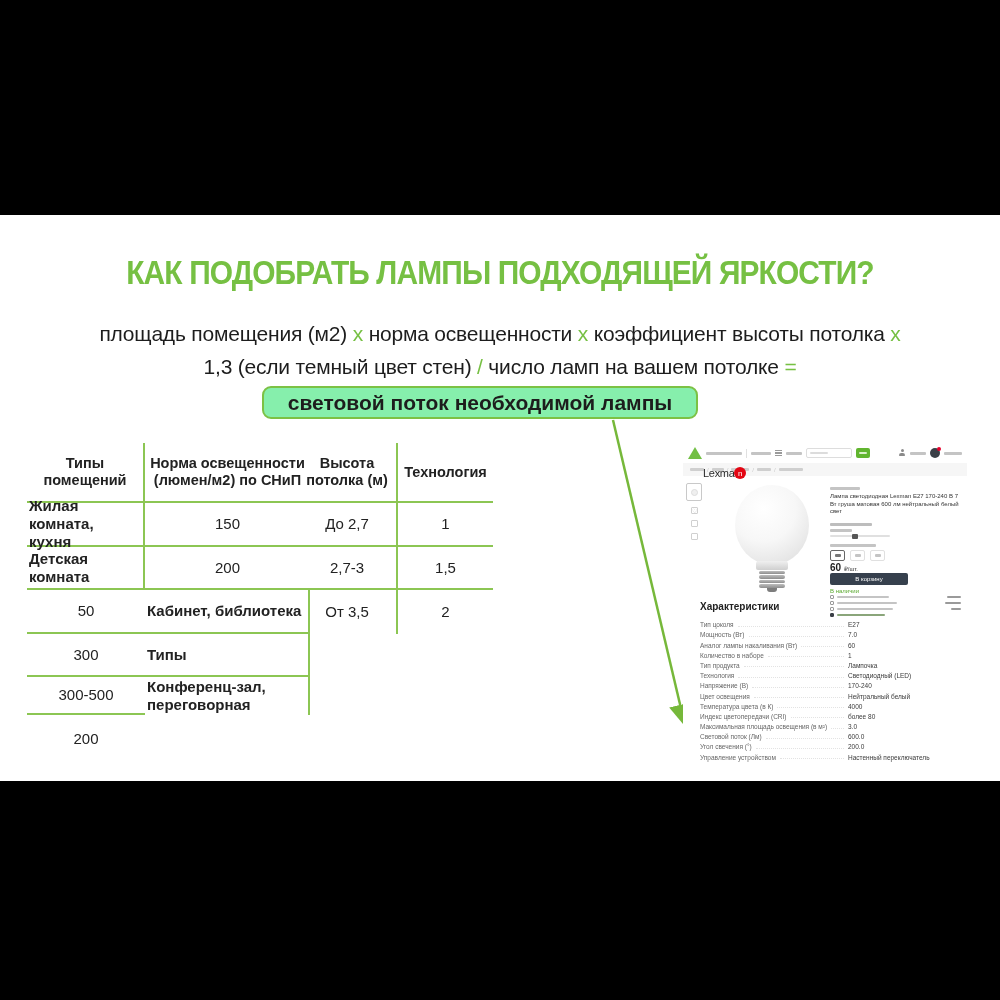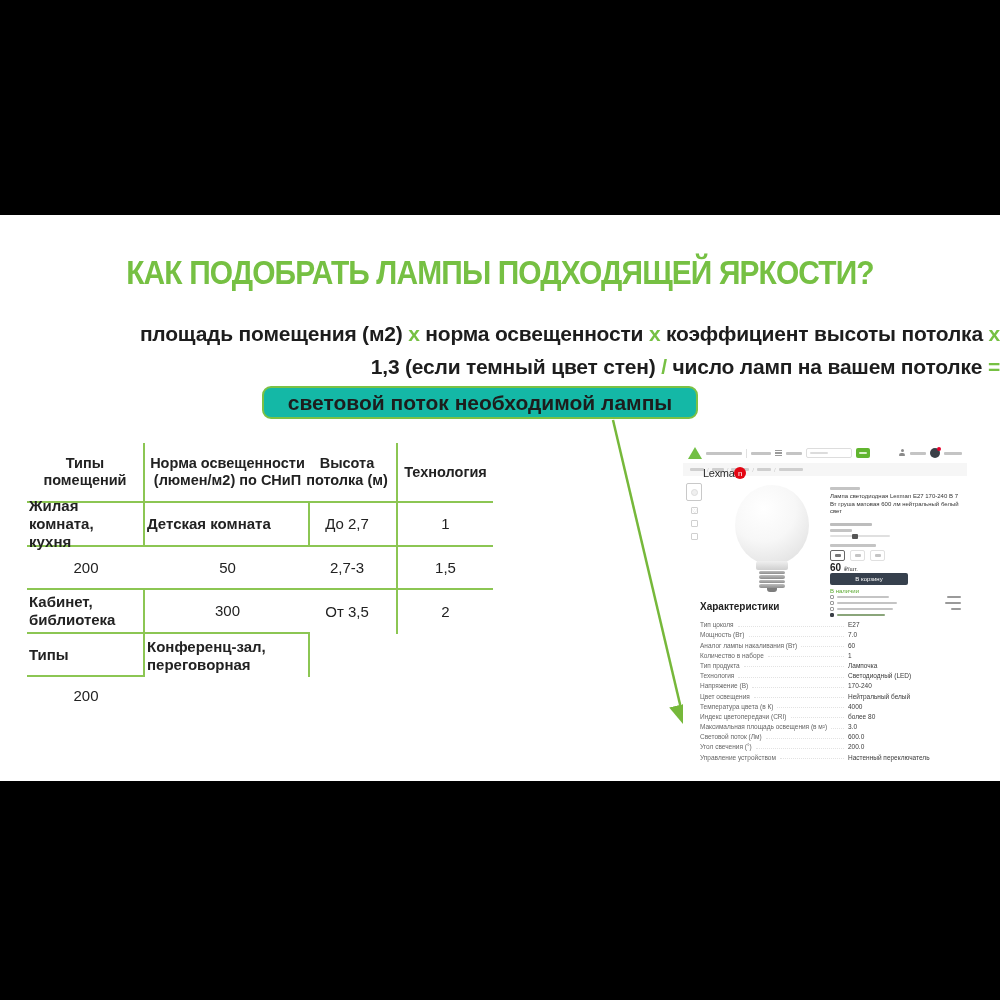--- a/index.html
+++ b/index.html
@@ -4,26 +4,26 @@
 <style>
   html,body{margin:0;padding:0;background:#000;}
   *{box-sizing:border-box;font-family:"Liberation Sans","DejaVu Sans",sans-serif;}
   .canvas{position:relative;width:1000px;height:1000px;background:#000;overflow:hidden;margin:0 auto;}
   .content{position:absolute;left:0;top:215px;width:1000px;height:566px;background:#fff;}
 
   
   .title{position:absolute;top:38px;left:0;width:100%;margin:0;text-align:center;
          color:#76c043;font-size:34px;font-weight:bold;letter-spacing:-1px;
          transform:scaleX(.88);transform-origin:center;white-space:nowrap;}
-  .formula{position:absolute;top:102px;left:0;width:100%;text-align:right;
-           color:#1d1d1d;font-size:21px;font-weight:bold;line-height:33px;letter-spacing:-0.2px;}
+  .formula{position:absolute;top:102px;left:0;width:100%;text-align:center;
+           color:#1d1d1d;font-size:21px;font-weight:normal;line-height:33px;letter-spacing:-0.2px;}
   .op{color:#76c043;}
   .result-box{position:absolute;left:262px;top:171px;width:436px;height:33px;
               border:2px solid #7cc144;border-radius:9px;display:flex;align-items:center;justify-content:center;
-              font-size:21px;font-weight:bold;color:#1d1d1d;background:#14b8a6;}
+              font-size:21px;font-weight:bold;color:#1d1d1d;background:#86efac;}
 
   
   .arrow-svg{position:absolute;left:0;top:0;pointer-events:none;}
 
   
   .tbl{position:absolute;display:grid;color:#222;}
   .tableA{left:27px;top:228px;grid-template-columns:118px 165px;
           grid-template-rows:60px 44px 43px 44px 43px 38px 47px;}
   .tableB{left:298px;top:228px;grid-template-columns:100px 95px;
           grid-template-rows:60px 44px 43px 44px 44px;}
@@ -123,30 +123,32 @@
         </marker>
       </defs>
       <line x1="613" y1="205" x2="683" y2="502" stroke="#76b83a" stroke-width="2.5" marker-end="url(#ah)"></line>
     </svg>
 
     <div class="tbl tableA">
       <div class="cell th vr bb">Типы помещений</div>
       <div class="cell th bb">Норма освещенности (люмен/м2) по СНиП</div>
 
       <div class="cell name vr bb">Жилая комната, кухня</div>
+      <div class="cell bb">150</div>
 
       <div class="cell name vr bb">Детская комната</div>
       <div class="cell bb">200</div>
 
       <div class="cell bb">50</div>
 
       <div class="cell name vr bb">Кабинет, библиотека</div>
       <div class="cell bb">300</div>
 
       <div class="cell name vr bb">Типы</div>
+      <div class="cell bb">300-500</div>
 
       <div class="cell name vr">Конференц-зал, переговорная</div>
       <div class="cell">200</div>
     </div>
 
     <div class="tbl tableB">
       <div class="cell th vr bb">Высота потолка (м)</div>
       <div class="cell th bb">Технология</div>
 
       <div class="cell vr bb">До 2,7</div>

